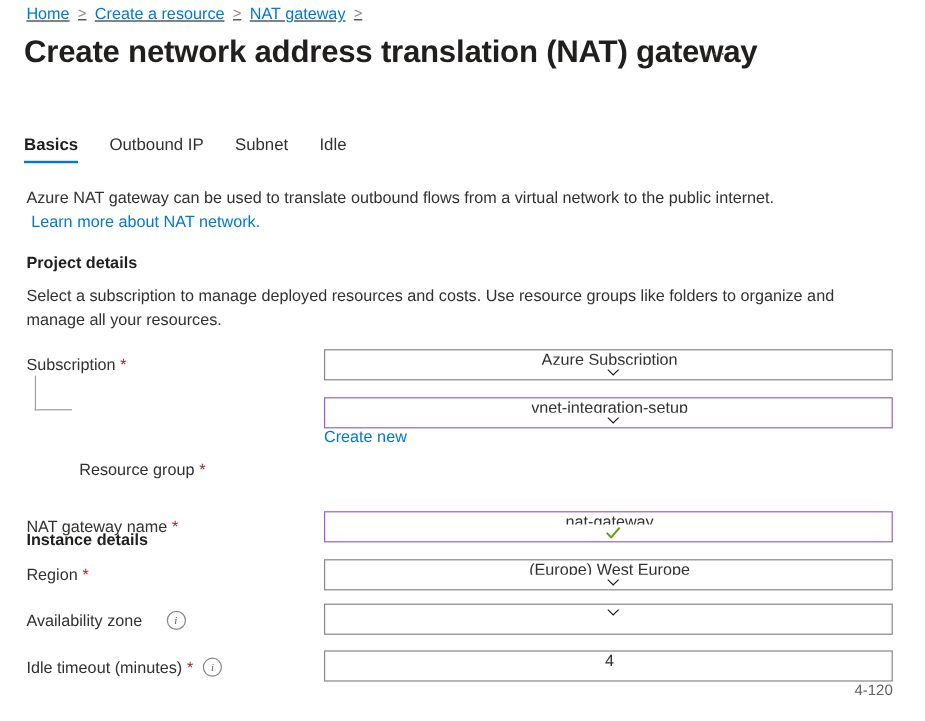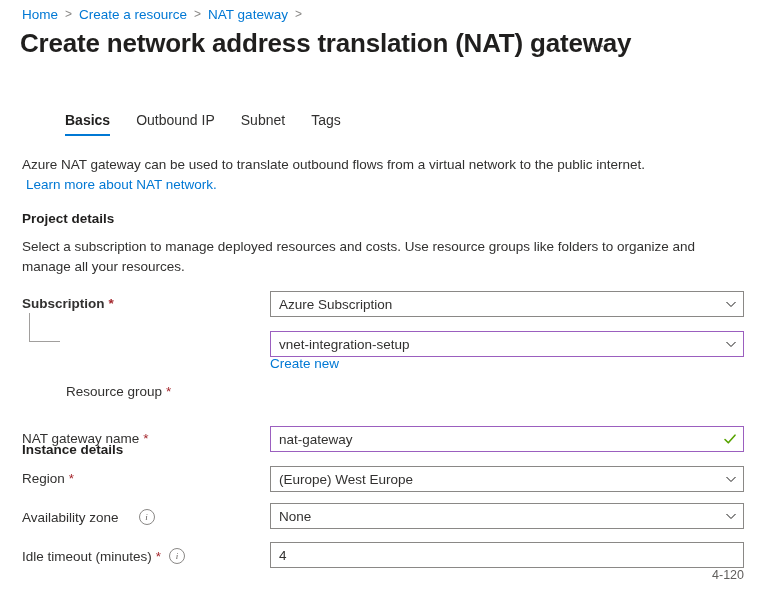--- a/index.html
+++ b/index.html
@@ -17,22 +17,23 @@
     position: relative;
   }
 
   
   .breadcrumb {
     position: absolute;
     left: 22px;
     top: 4px;
     height: 20px;
     display: flex;
-    align-items: center;
-    font-size: 13.5px;
+    align-items: flex-start;
+    font-size: 13.5px;
+    text-decoration: underline;
   }
   .crumb-link {
     color: #0078d4;
     cursor: pointer;
     white-space: nowrap;
   }
   .crumb-sep {
     color: #8a8886;
     margin: 0 7px;
     font-size: 12px;
@@ -63,21 +64,20 @@
   }
 
   
   .tabs {
     position: absolute;
     left: 20px;
     top: 112px;
     display: flex;
     align-items: flex-start;
     height: 32px;
-    margin-left: 45px;
   }
   .tab {
     position: relative;
     font-size: 14px;
     color: #323130;
     padding: 0 0 8px 0;
     margin-right: 26px;
     cursor: pointer;
     white-space: nowrap;
   }
@@ -170,20 +170,21 @@
     height: 26px;
     box-sizing: border-box;
     border: 1px solid #8a8886;
     background: #ffffff;
     display: flex;
     align-items: center;
     font-size: 13.5px;
     color: #323130;
     padding: 0 6px 0 8px;
     cursor: pointer;
+    flex-direction: column;
   }
   .control.focused { border: 1px solid #9b5fbf; }
   .control .value { flex: 1; white-space: nowrap; overflow: hidden; }
 
   .chevron {
     width: 12px;
     height: 12px;
     flex: none;
     margin-left: 6px;
     color: #1b1a19;
@@ -239,32 +240,32 @@
   <span class="crumb-sep">&gt;</span>
 </div>
 
 <div class="page-title">Create network address translation (NAT) gateway</div>
 <div class="title-ellipsis">···</div>
 
 <div class="tabs">
   <div class="tab active">Basics</div>
   <div class="tab">Outbound IP</div>
   <div class="tab">Subnet</div>
-  <div class="tab">Tags</div>
+  <div class="tab">Idle</div>
 </div>
 
 <div class="intro">
   <span>Azure NAT gateway can be used to translate outbound flows from a virtual network to the public internet.</span>
   <span class="intro-link">Learn more about NAT network.</span>
 </div>
 
 <div class="section-head" id="sec-project">Project details</div>
 <div class="section-desc">Select a subscription to manage deployed resources and costs. Use resource groups like folders to organize and manage all your resources.</div>
 
-<div class="field-label" style="top:296px;font-weight:bold;">
+<div class="field-label" style="top:296px;">
   <span>Subscription</span>
   <span class="req">*</span>
 </div>
 <div class="control" style="top:291px;">
   <span class="value">Azure Subscription</span>
   <svg class="chevron" viewBox="0 0 12 12">
     <path d="M1.5 4 L6 8.5 L10.5 4" fill="none" stroke="currentColor" stroke-width="1"></path>
   </svg>
 </div>
 
@@ -304,21 +305,20 @@
   <svg class="chevron" viewBox="0 0 12 12">
     <path d="M1.5 4 L6 8.5 L10.5 4" fill="none" stroke="currentColor" stroke-width="1"></path>
   </svg>
 </div>
 
 <div class="field-label" style="top:509px;gap:12px;">
   <span>Availability zone</span>
   <span class="info-icon">i</span>
 </div>
 <div class="control" style="top:503px;">
-  <span class="value">None</span>
   <svg class="chevron" viewBox="0 0 12 12">
     <path d="M1.5 4 L6 8.5 L10.5 4" fill="none" stroke="currentColor" stroke-width="1"></path>
   </svg>
 </div>
 
 <div class="field-label" style="top:548px;">
   <span>Idle timeout (minutes)</span>
   <span class="req">*</span>
   <span class="info-icon">i</span>
 </div>

